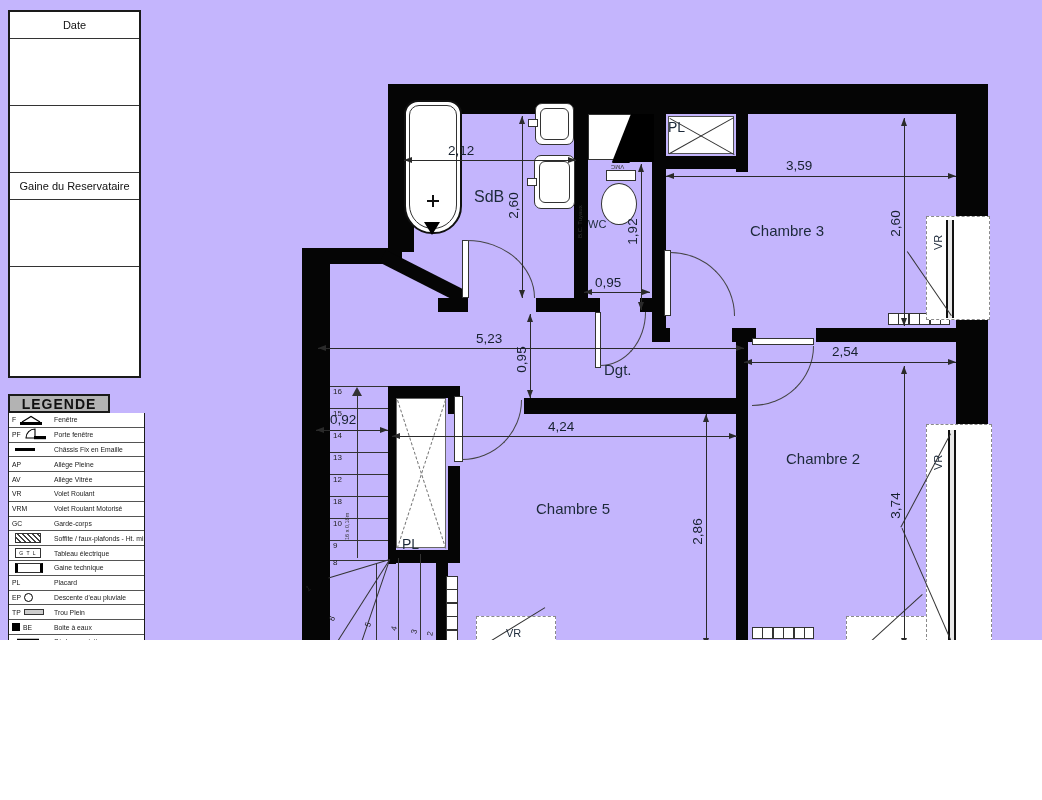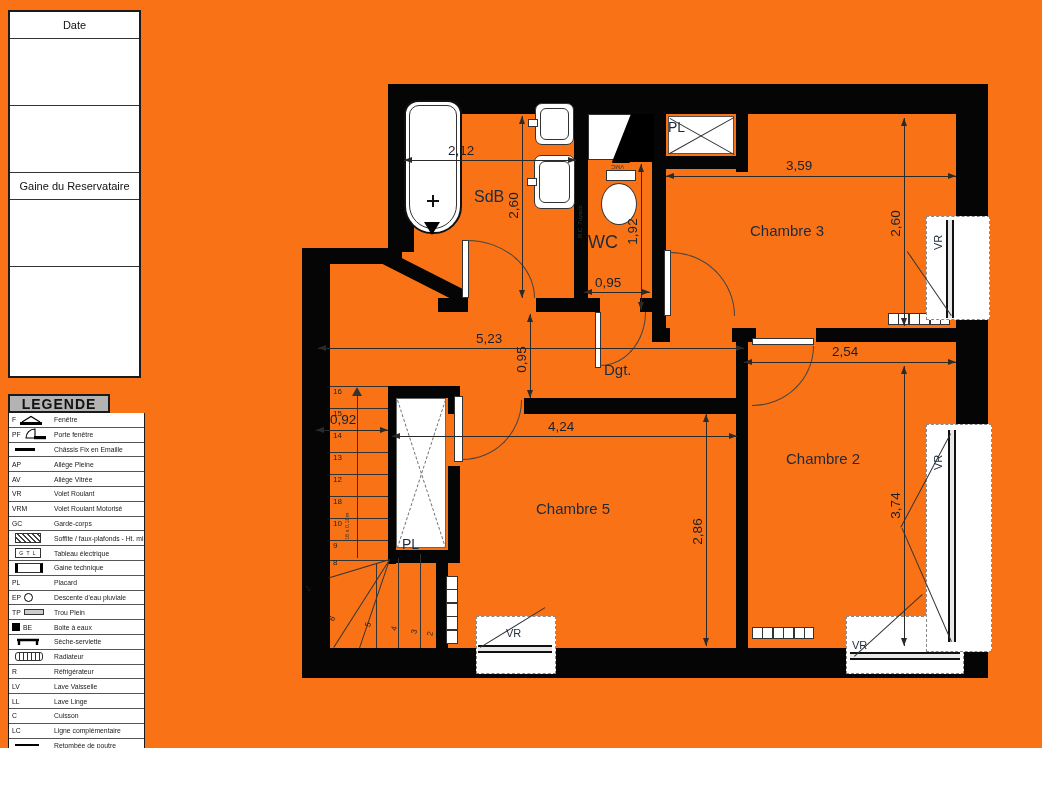--- a/index.html
+++ b/index.html
@@ -1,16 +1,16 @@
 <!DOCTYPE html>
 <html><head>
 <meta charset="utf-8">
 <style>
   html,body{margin:0;padding:0;background:#fff}
-  .page{position:relative;width:1042px;height:748px;background:#f97316;font-family:"Liberation Sans",sans-serif;overflow:hidden;color:#111}
+  .page{position:relative;width:1042px;height:640px;background:#c4b5fd;font-family:"Liberation Sans",sans-serif;overflow:hidden;color:#111}
   
   .titleblock{position:absolute;left:8px;top:10px;width:133px;height:368px;border:2.5px solid #1a1a1a;background:#fff;box-sizing:border-box}
   .tb-h{height:26px;border-bottom:1.5px solid #333;display:flex;align-items:center;justify-content:center;font-size:11px;color:#111}
   .tb-s{height:66px;border-bottom:1.5px solid #333}
   .tb-s.last{border-bottom:none;height:62px}
   
   .legend{position:absolute;left:8px;top:394px;width:137px}
   .legend-header{width:102px;height:19px;background:#b3b3b3;border:2px solid #1a1a1a;display:flex;align-items:center;justify-content:center;font-size:14px;font-weight:bold;letter-spacing:1px;color:#111;box-sizing:border-box}
   .legend-table{width:137px;border:1.5px solid #1a1a1a;border-top:none;background:#fff;box-sizing:border-box}
   .lrow{display:flex;align-items:center;height:13.8px;border-bottom:1px solid #555;overflow:hidden}
@@ -417,21 +417,21 @@
     <div class="dimh" style="left:316px;top:430px;width:72px"></div>
     <span class="dimlab" style="left:330px;top:412px;font-weight:normal">0,92</span>
     <div class="dimh" style="left:392px;top:436px;width:345px"></div>
     <span class="dimlab" style="left:548px;top:419px">4,24</span>
     <div class="dimv" style="left:706px;top:414px;height:232px"></div>
     <span class="dimlab v" style="left:684px;top:524px">2,86</span>
     <div class="dimv" style="left:904px;top:366px;height:280px"></div>
     <span class="dimlab v" style="left:882px;top:498px">3,74</span>
 
     <span class="room" style="left:474px;top:188px;font-size:16px">SdB</span>
-    <span class="room" style="left:588px;top:232px;font-size:18px">WC</span>
+    <span class="room" style="left:588px;top:218px;font-size:11px">WC</span>
     <span class="room" style="left:668px;top:119px;font-size:14px">PL</span>
     <span class="room" style="left:750px;top:222px">Chambre 3</span>
     <span class="room" style="left:604px;top:361px">Dgt.</span>
     <span class="room" style="left:402px;top:536px;font-size:14px">PL</span>
     <span class="room" style="left:536px;top:500px">Chambre 5</span>
     <span class="room" style="left:786px;top:450px">Chambre 2</span>
   </div>
 </div>
 
 </body></html>

